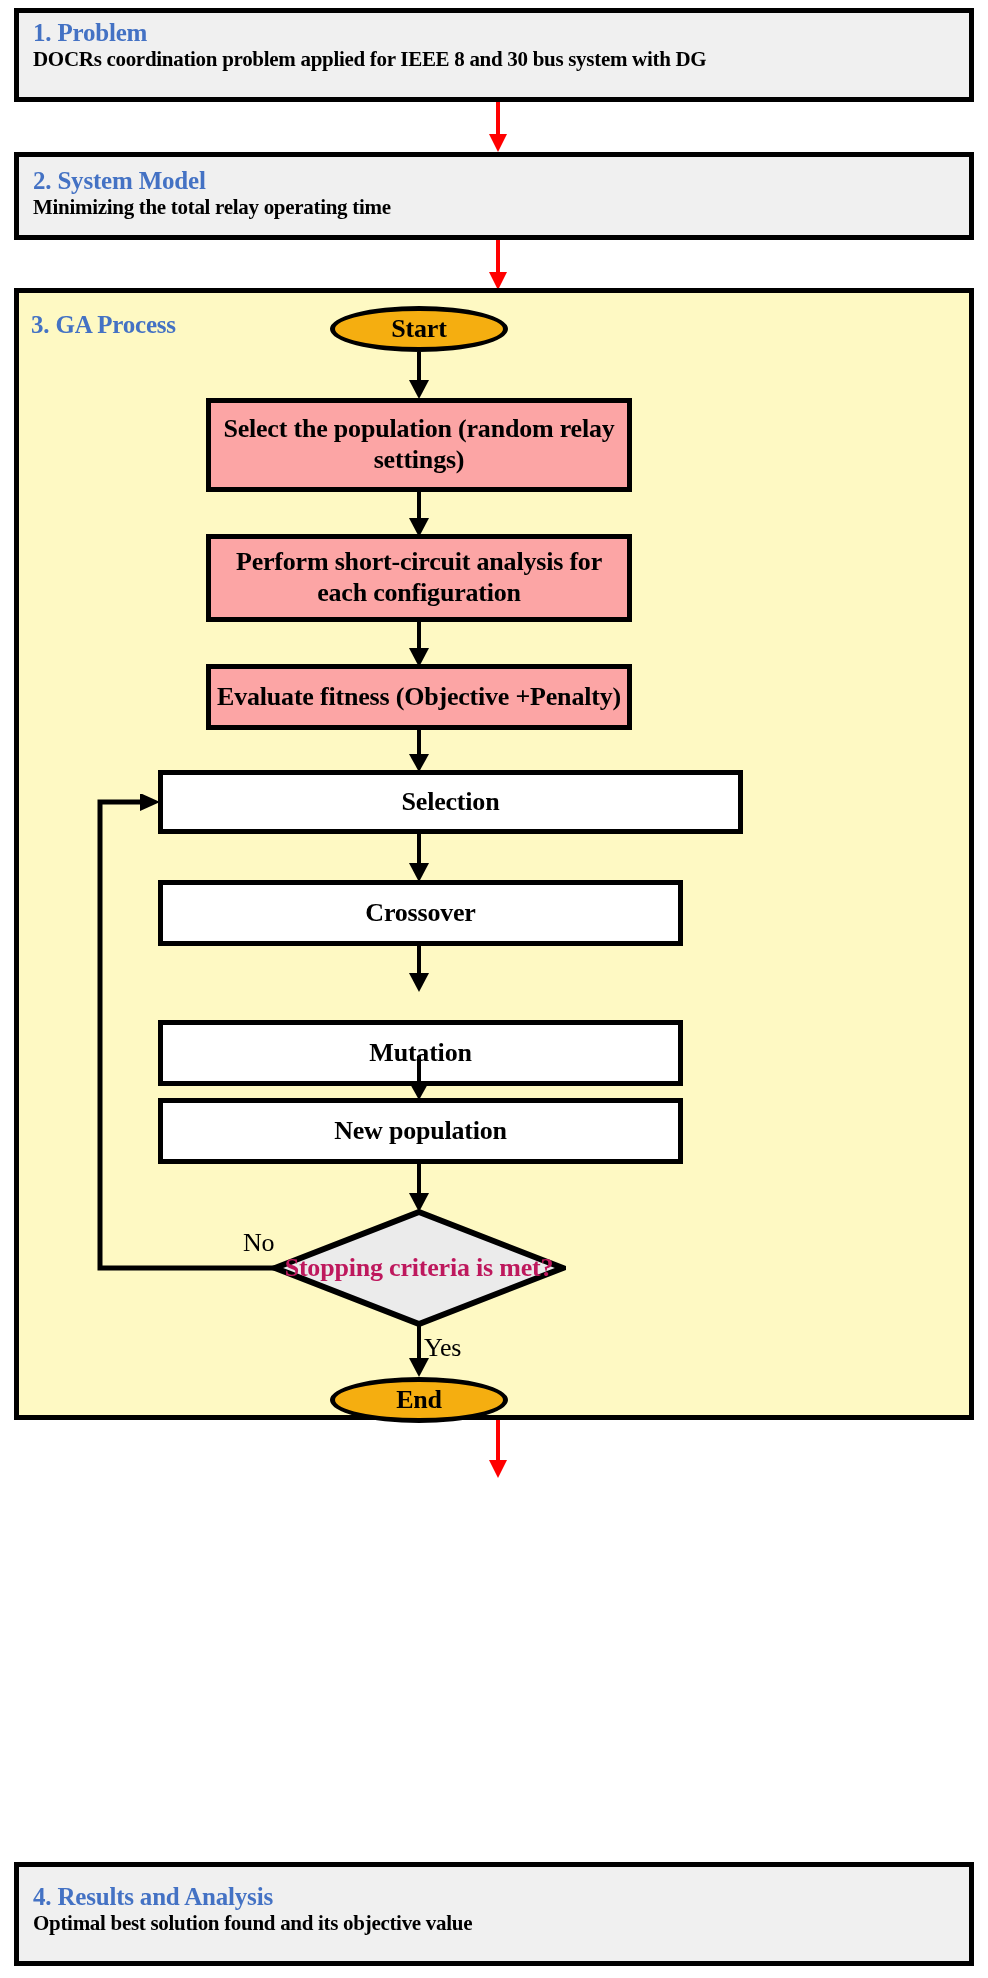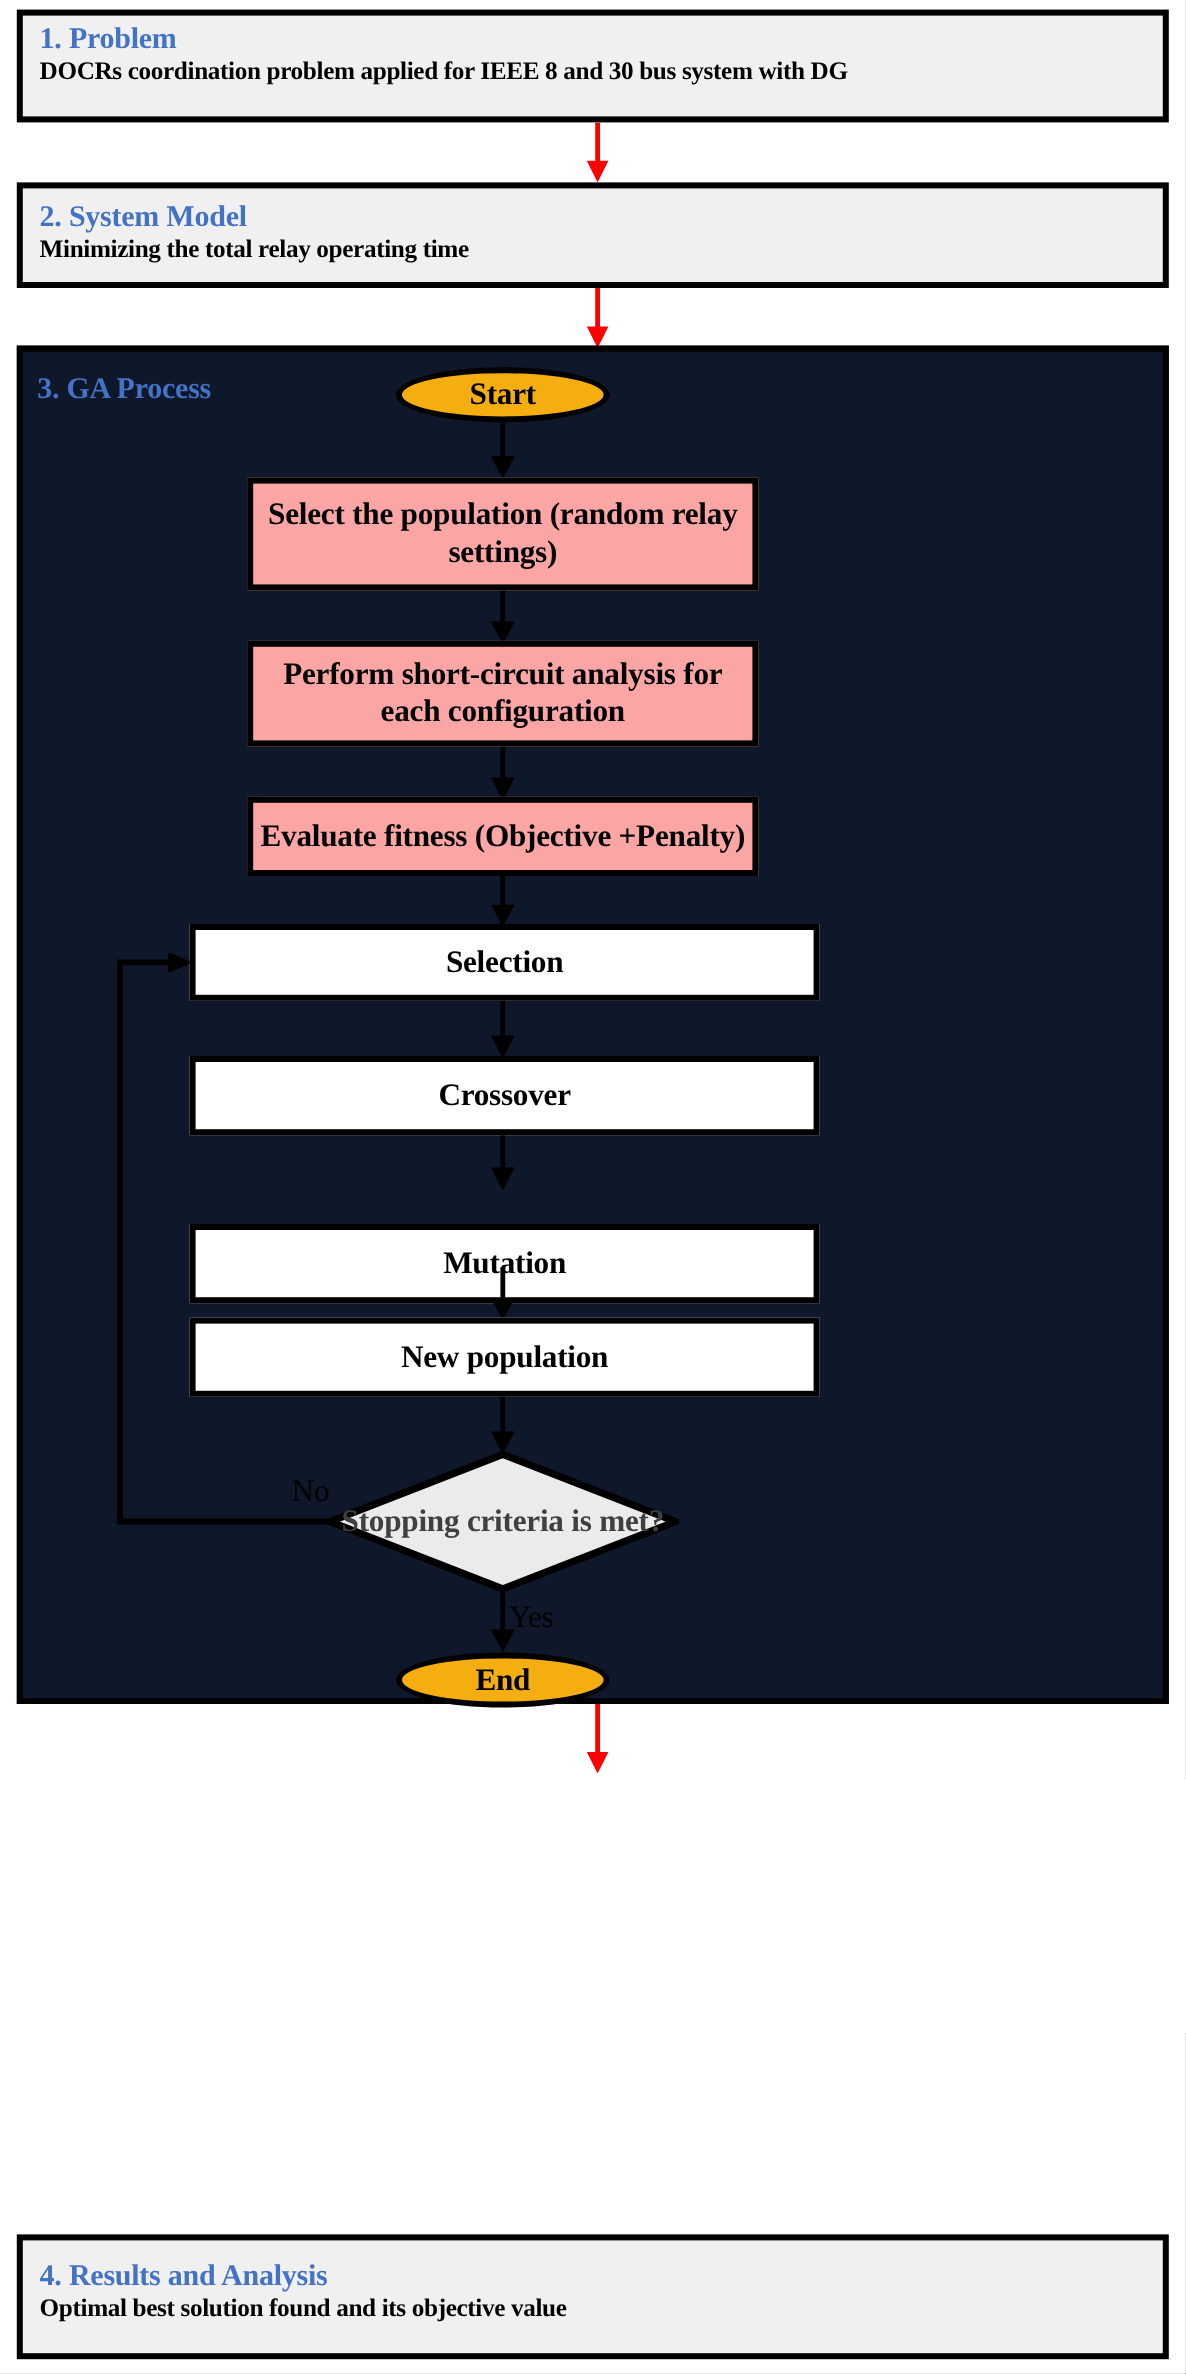--- a/index.html
+++ b/index.html
@@ -41,21 +41,21 @@
     letter-spacing: -0.3px;
   }
 
   
   #ga-panel {
     position: absolute;
     left: 14px;
     top: 288px;
     width: 960px;
     height: 1132px;
-    background: #0f172a;
+    background: #fef9c3;
     border: 5px solid #000000;
     box-sizing: border-box;
   }
   #ga-panel-title {
     position: absolute;
     left: 12px;
     top: 18px;
     color: #4472c4;
     font-weight: bold;
     font-size: 25px;
@@ -101,21 +101,21 @@
   .node-decision-label {
     position: absolute;
     inset: 0;
     display: flex;
     align-items: center;
     justify-content: center;
     text-align: center;
     font-weight: bold;
     font-size: 26px;
     line-height: 1.18;
-    color: #404040;
+    color: #be185d;
     letter-spacing: -0.2px;
   }
 
   
   .conn {
     position: absolute;
   }
   .conn svg { display: block; }
 
   .edge-label {
@@ -196,21 +196,21 @@
     <span>Evaluate fitness (Objective +Penalty)</span>
   </div>
 
   <div class="conn" style="left:404px; top:730px;">
     <svg width="30" height="42" viewBox="0 0 30 42">
       <line x1="15" y1="0" x2="15" y2="27" stroke="#000000" stroke-width="4"></line>
       <polygon points="15,42 5,24 25,24" fill="#000000"></polygon>
     </svg>
   </div>
 
-  <div class="node node-process-white" style="left:158px; top:770px; width:525px; height:64px;text-align:center;">
+  <div class="node node-process-white" style="left:158px; top:770px; width:585px; height:64px;text-align:center;">
     <span>Selection</span>
   </div>
 
   <div class="conn" style="left:404px; top:834px;">
     <svg width="30" height="48" viewBox="0 0 30 48">
       <line x1="15" y1="0" x2="15" y2="32" stroke="#000000" stroke-width="4"></line>
       <polygon points="15,48 5,29 25,29" fill="#000000"></polygon>
     </svg>
   </div>
 

